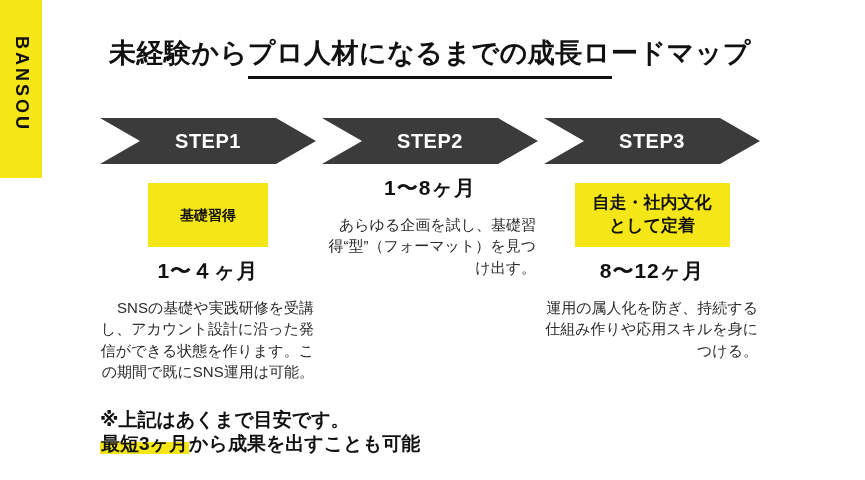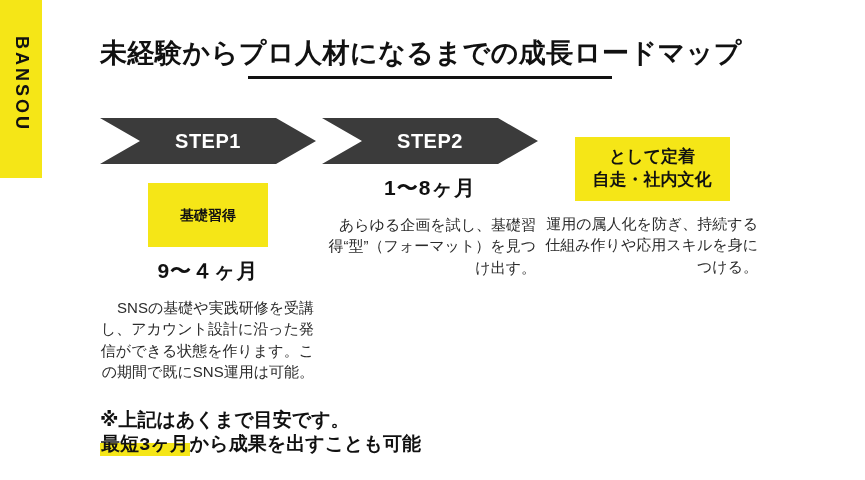--- a/index.html
+++ b/index.html
@@ -32,21 +32,21 @@
     letter-spacing: 3px;
     color: #111111;
     padding-top: 36px;
   }
 
   
   .title-wrap {
     position: absolute;
     left: 100px; top: 36px;
     width: 660px;
-    text-align: left;
+    text-align: center;
   }
   .page-title {
     font-size: 27px;
     font-weight: 700;
     color: #111111;
     letter-spacing: 0.5px;
     margin: 0;
     line-height: 1.3;
   }
   .title-underline {
@@ -130,21 +130,20 @@
     width: 660px;
     text-align: left;
     font-weight: 700;
     font-size: 19px;
     color: #111111;
     line-height: 24px;
   }
   .highlight-text {
     background: linear-gradient(180deg, rgba(0,0,0,0) 42%, #f5e617 42%);
     padding: 0 1px;
-    font-family: Liberation Mono, monospace;
   }
 </style>
 </head>
 <body>
 
 <div class="slide">
 
   <div class="brand-band">
     <div class="brand-name">BANSOU</div>
   </div>
@@ -156,37 +155,41 @@
 
   <div class="steps-row">
 
     <div class="step-column">
       <div class="step-arrow">
         <span class="step-arrow-label">STEP1</span>
       </div>
       <div class="step-box">
         <span class="step-box-label">基礎習得</span>
       </div>
-      <div class="step-duration">9〜４ヶ月</div>
+      <div class="step-duration">1〜４ヶ月</div>
       <div class="step-description">SNSの基礎や実践研修を受講し、アカウント設計に沿った発信ができる状態を作ります。この期間で既にSNS運用は可能。</div>
     </div>
 
     <div class="step-column">
       <div class="step-arrow">
         <span class="step-arrow-label">STEP2</span>
       </div>
       <div class="step-duration">1〜8ヶ月</div>
       <div class="step-description">あらゆる企画を試し、基礎習得“型”（フォーマット）を見つけ出す。</div>
     </div>
 
     <div class="step-column">
+      <div class="step-arrow">
+        <span class="step-arrow-label">STEP3</span>
+      </div>
       <div class="step-box">
+        <span class="step-box-label small">自走・社内文化</span>
         <span class="step-box-label small">として定着</span>
-        <span class="step-box-label small">自走・社内文化</span>
       </div>
+      <div class="step-duration">8〜12ヶ月</div>
       <div class="step-description">運用の属人化を防ぎ、持続する仕組み作りや応用スキルを身につける。</div>
     </div>
 
   </div>
 
   <div class="footer-note">
     <div>※上記はあくまで目安です。</div>
     <div><span class="highlight-text">最短3ヶ月</span><span>から成果を出すことも可能</span></div>
   </div>
 

